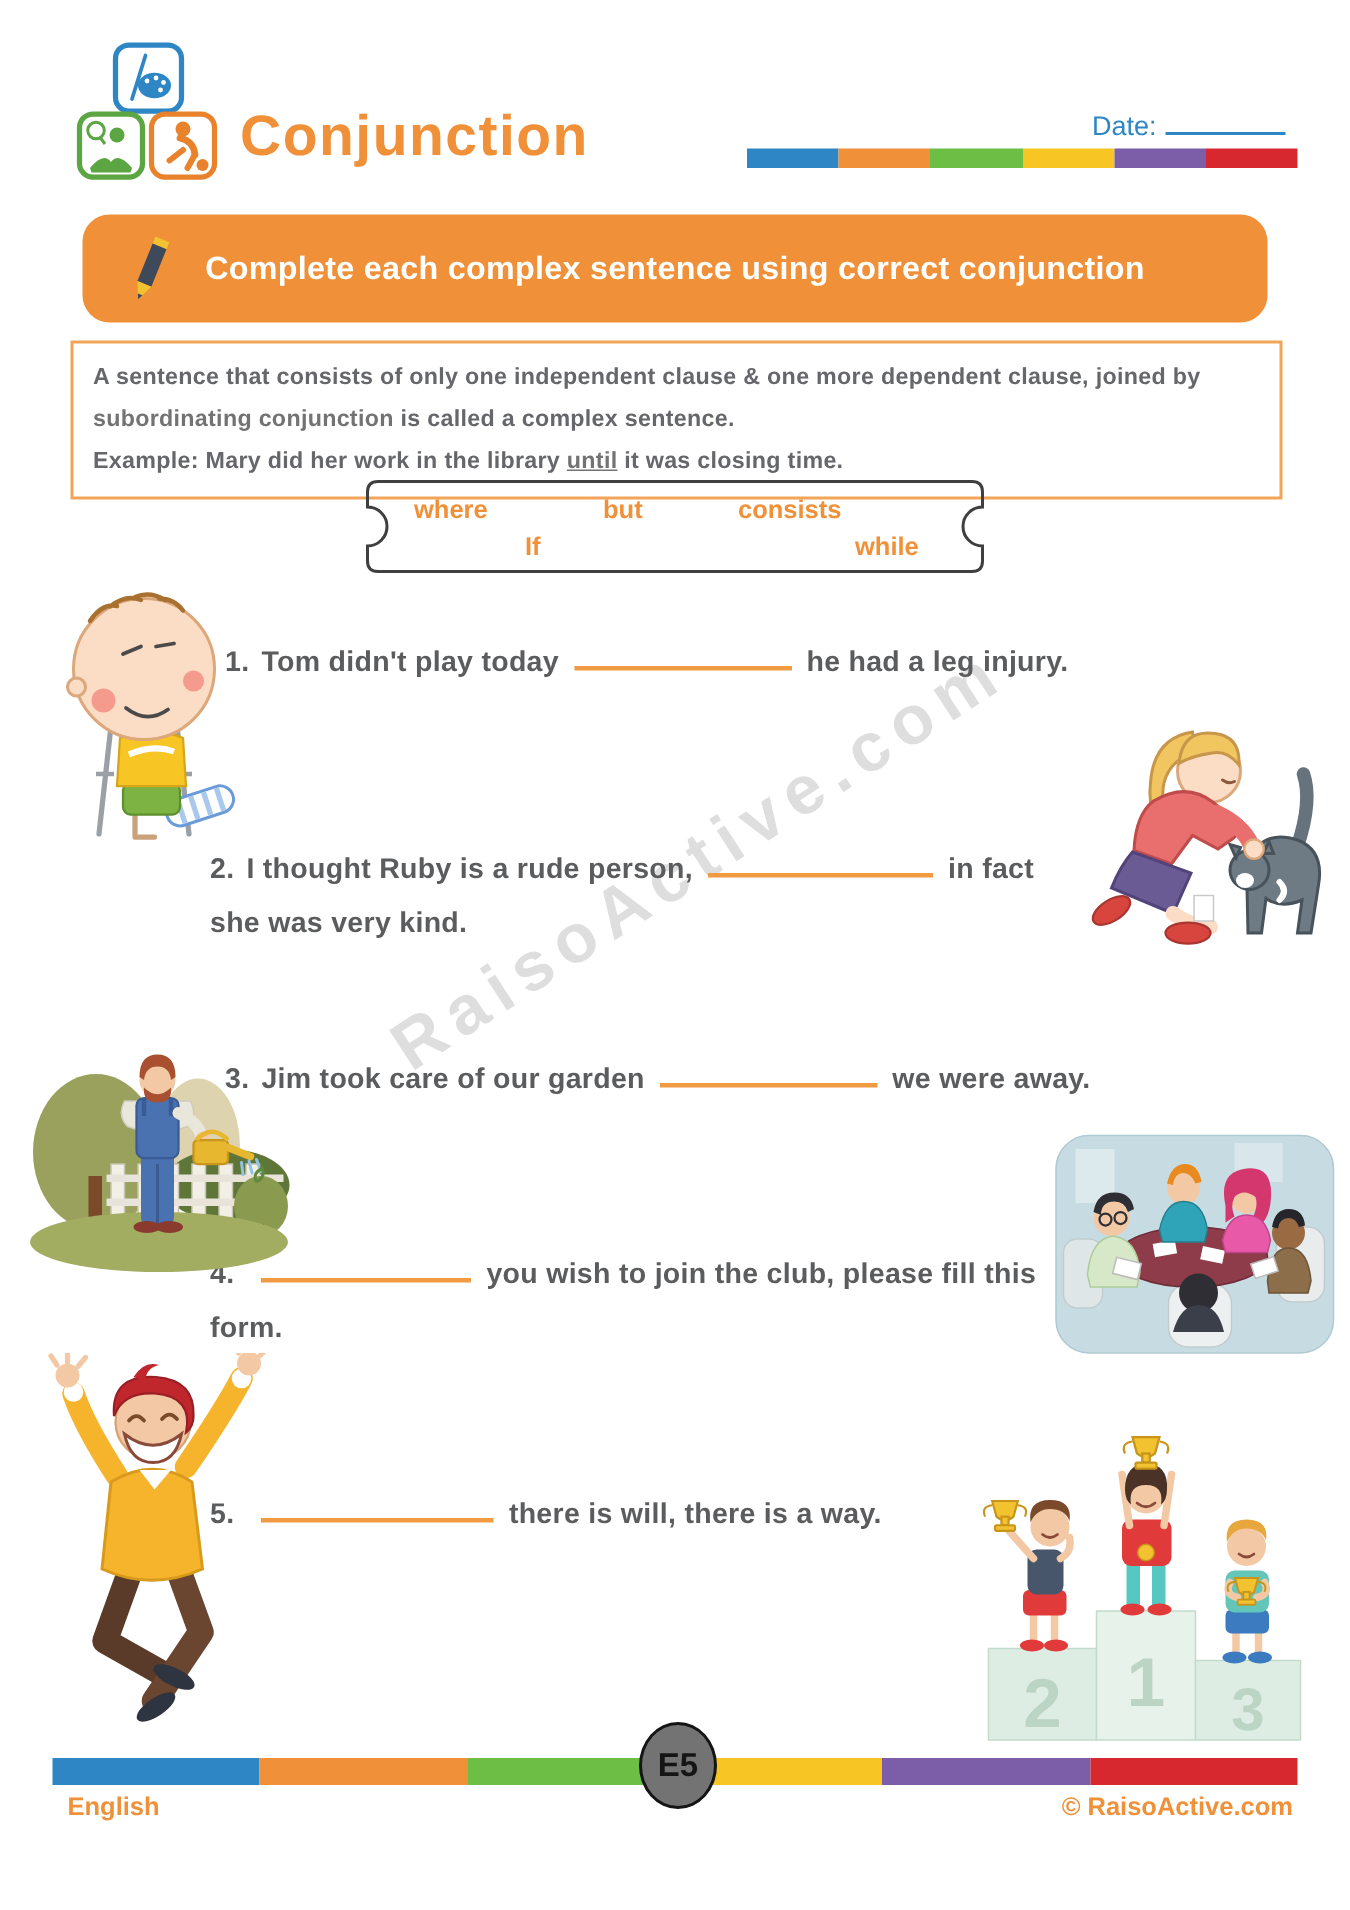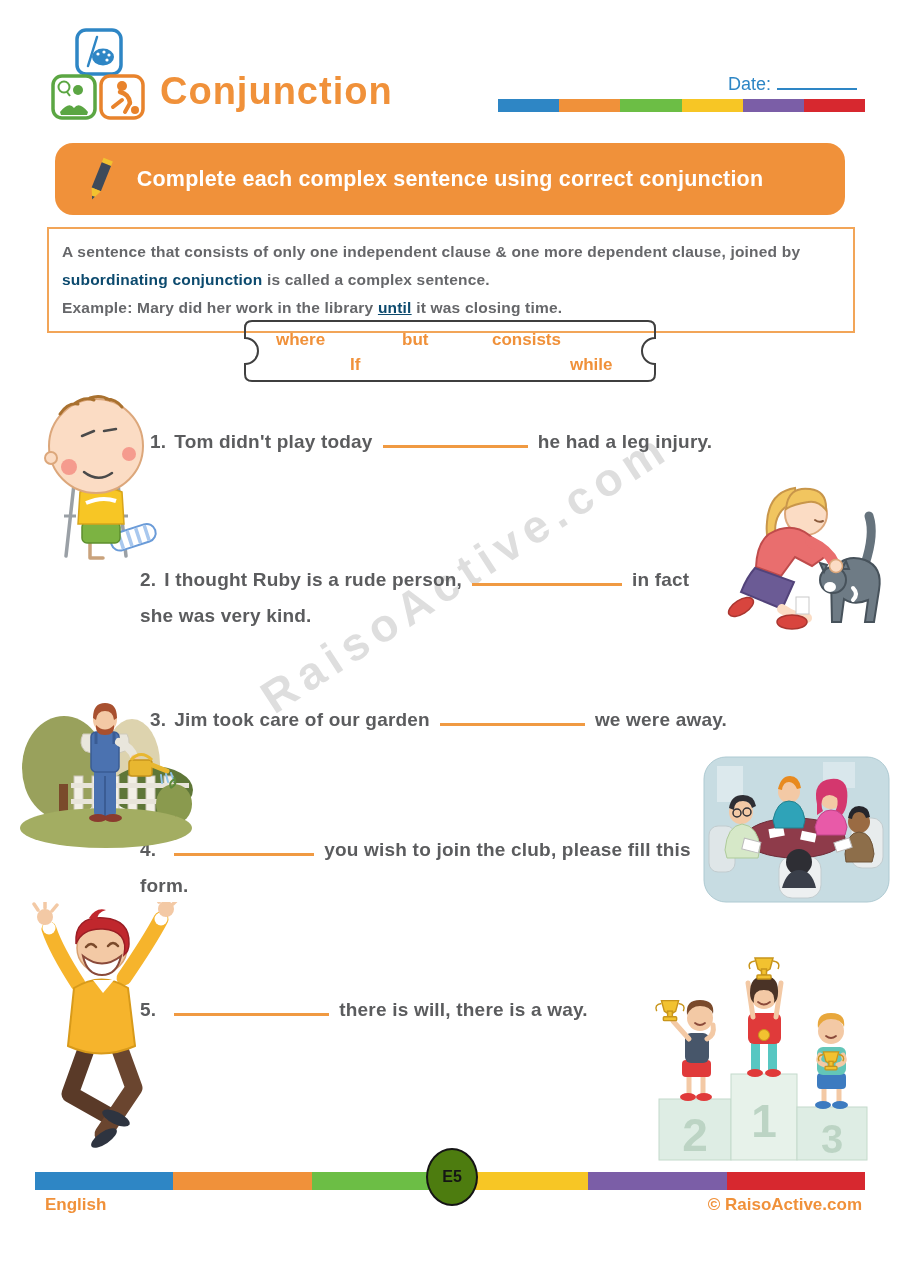--- a/index.html
+++ b/index.html
@@ -20,43 +20,43 @@
 
   
   .banner{position:absolute;left:55px;top:143px;width:790px;height:72px;background:#F0913A;
           border-radius:18px;display:flex;align-items:center;justify-content:center;text-align:center;}
   .banner-text{color:#fff;font-size:21.5px;font-weight:bold;letter-spacing:.2px;}
   .pencil{position:absolute;left:28px;top:11px;}
 
   
   .defbox{position:absolute;left:47px;top:227px;width:778px;border:2px solid #F2A558;background:#fff;
           padding:9px 13px;font-size:15.5px;font-weight:bold;color:#66676A;line-height:1.8;letter-spacing:.2px;}
-  .hl{color:#0c4a6e;margin-top:20px;}
+  .hl{color:#737373;margin-top:20px;}
   .u{text-decoration:underline;}
 
   
   .wordbank{position:absolute;left:242px;top:318px;width:416px;height:66px;}
   .wordbank svg{position:absolute;left:0;top:0;}
   .wb-word{position:absolute;color:#F0913A;font-weight:bold;font-size:17px;}
 
   
   .watermark{position:absolute;left:145px;top:545px;width:640px;text-align:center;
              font-size:46px;font-weight:bold;letter-spacing:7px;color:rgba(125,125,125,.25);
              transform:rotate(-33deg);pointer-events:none;}
 
   
   .q{position:absolute;font-size:19px;font-weight:bold;color:#5B5C5E;line-height:1.9;letter-spacing:.2px;}
   .q .num{margin-right:8px;}
   .blank{display:inline-block;height:14px;border-bottom:3px solid #F09A42;margin:0 10px;vertical-align:baseline;}
   .ill{position:absolute;}
 
   
-  .badge{position:absolute;left:426px;top:1148px;width:48px;height:54px;background:#4d7c0f;
+  .badge{position:absolute;left:426px;top:1148px;width:48px;height:54px;background:#737373;
          border:2.5px solid #151515;border-radius:50%;display:flex;align-items:center;justify-content:center;
-         font-size:16px;font-weight:bold;color:#151515;z-index:3;}
+         font-size:22px;font-weight:bold;color:#151515;z-index:3;}
   .subject{position:absolute;left:45px;top:1195px;color:#F0913A;font-weight:bold;font-size:17px;}
   .copyright{position:absolute;right:38px;top:1195px;color:#F0913A;font-weight:bold;font-size:17px;}
 </style>
 </head>
 <body>
 
 <div class="page">
 
   <svg class="logo" width="95" height="95" viewBox="0 0 95 95">
     <g>

